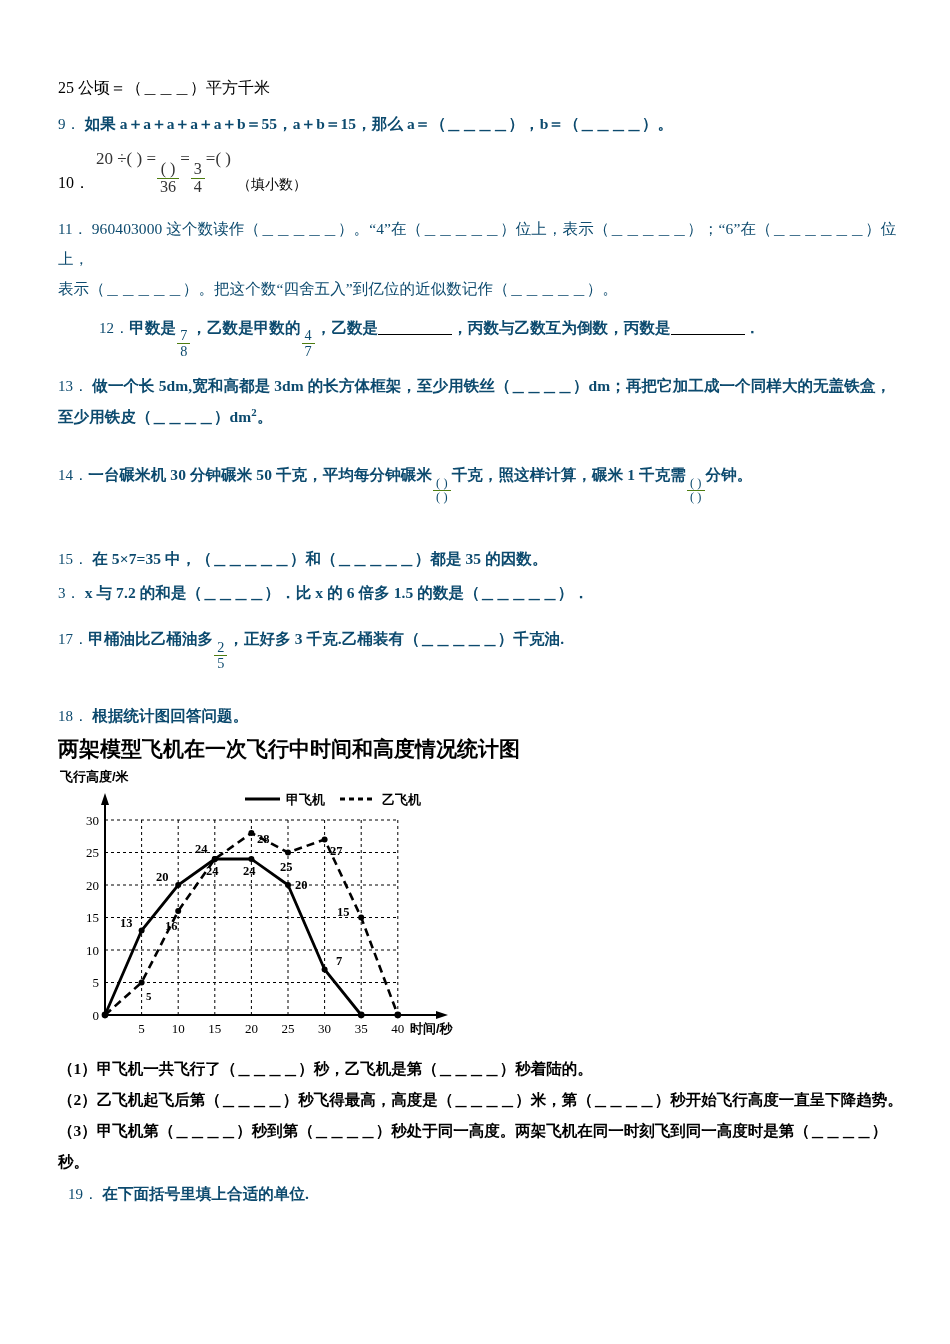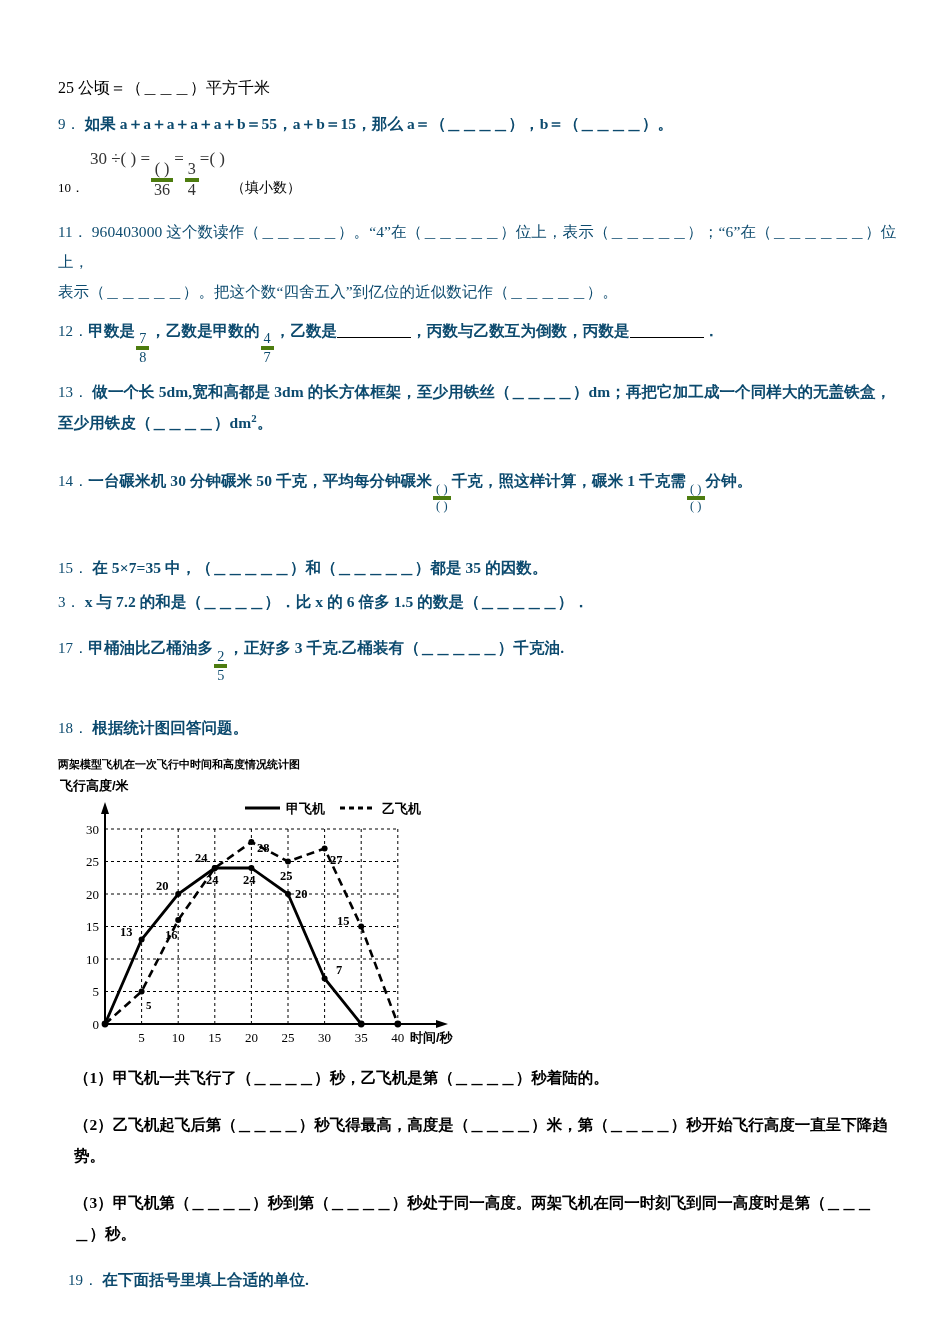--- a/index.html
+++ b/index.html
@@ -61,98 +61,98 @@
     display: inline-flex;
     flex-direction: column;
     align-items: center;
     justify-content: center;
     vertical-align: -0.55em;
     font-size: 0.92em;
     line-height: 1.05;
     margin: 0 1px;
   }
   .frac .num { padding: 0 3px; }
-  .frac .den { padding: 0 3px; border-top: 4px solid #4d7c0f; }
+  .frac .den { padding: 0 3px; border-top: 1px solid #4d7c0f; }
 
   .frac-sm {
     font-size: 0.8em;
   }
 
   .math {
     font-family: "Liberation Serif", serif;
     font-size: 17px;
     color: #333;
   }
   .math .frac { vertical-align: -0.6em; font-size: 0.95em; }
 
   .sup { font-size: 0.7em; vertical-align: super; }
 
   .q10 {
     display: flex;
     align-items: center;
     gap: 6px;
     margin: 10px 0 18px 0;
   }
-  .q10 .lbl { font-size: 13px; align-self: flex-end; padding-bottom: 2px;}
+  .q10 .lbl { font-size: 16px; align-self: flex-end; padding-bottom: 2px;}
   .q10 .tail { font-size: 14px; align-self: flex-end; padding-bottom: 2px; }
   .q14 { position: relative; }
 
   .q17wrap { margin-top: 10px; }
 
   .chart-title {
     font-weight: bold;
-    font-size: 11px;
-    margin: 14px 0 4px 0;
+    font-size: 21px;
+    margin: 4px 0 4px 0;
   }
 
   .chart-box {
     position: relative;
     width: 400px;
     height: 272px;
     margin-left: 0px;
   }
   .chart-box svg { display:block; }
 
-  .sub-q { font-size: 15.5px; line-height: 2.0; margin: 16px; }
+  .sub-q { font-size: 15.5px; line-height: 2.0; margin: 0; }
 </style>
 </head>
 <body>
 
 <div class="page">
   <div class="content">
 
     <div class="line-head">25 公顷＝（＿＿＿）平方千米</div>
 
     <div class="qrow">
       <span class="qnum">9．</span>
       <b>如果 a＋a＋a＋a＋a＋b＝55，a＋b＝15，那么 a＝（＿＿＿＿），b＝（＿＿＿＿）。</b>
     </div>
 
     <div class="q10">
       <span class="lbl qnum">10．</span>
       <span class="math">
-        <span>30 ÷( ) =</span><span class="frac">
+        <span>20 ÷( ) =</span><span class="frac">
             <span class="num">( )</span>
             <span class="den">36</span>
           </span><span>=</span><span class="frac">
             <span class="num">3</span>
             <span class="den">4</span>
           </span><span>=( )</span>
       </span>
       <span class="tail">（填小数）</span>
     </div>
 
     <div class="qrow">
       <span class="qnum">11．</span>
       <span>960403000 这个数读作（＿＿＿＿＿）。“4”在（＿＿＿＿＿）位上，表示（＿＿＿＿＿）；“6”在（＿＿＿＿＿＿）位上，</span>
       <br>
       <span>表示（＿＿＿＿＿）。把这个数“四舍五入”到亿位的近似数记作（＿＿＿＿＿）。</span>
     </div>
 
-    <div class="qrow" style="margin-top:8px;">
+    <div class="qrow" style="margin-top:8px;margin-left:41px;">
       <span class="qnum">12．</span><b>甲数是</b><span class="frac">
           <span class="num">7</span>
           <span class="den">8</span>
         </span><b>，乙数是甲数的</b><span class="frac">
           <span class="num">4</span>
           <span class="den">7</span>
         </span><b>，乙数是</b><span class="blank b-lg"></span><b>，丙数与乙数互为倒数，丙数是</b><span class="blank b-lg"></span><b>．</b>
     </div>
 
     <div class="qrow" style="margin-top:12px;">

